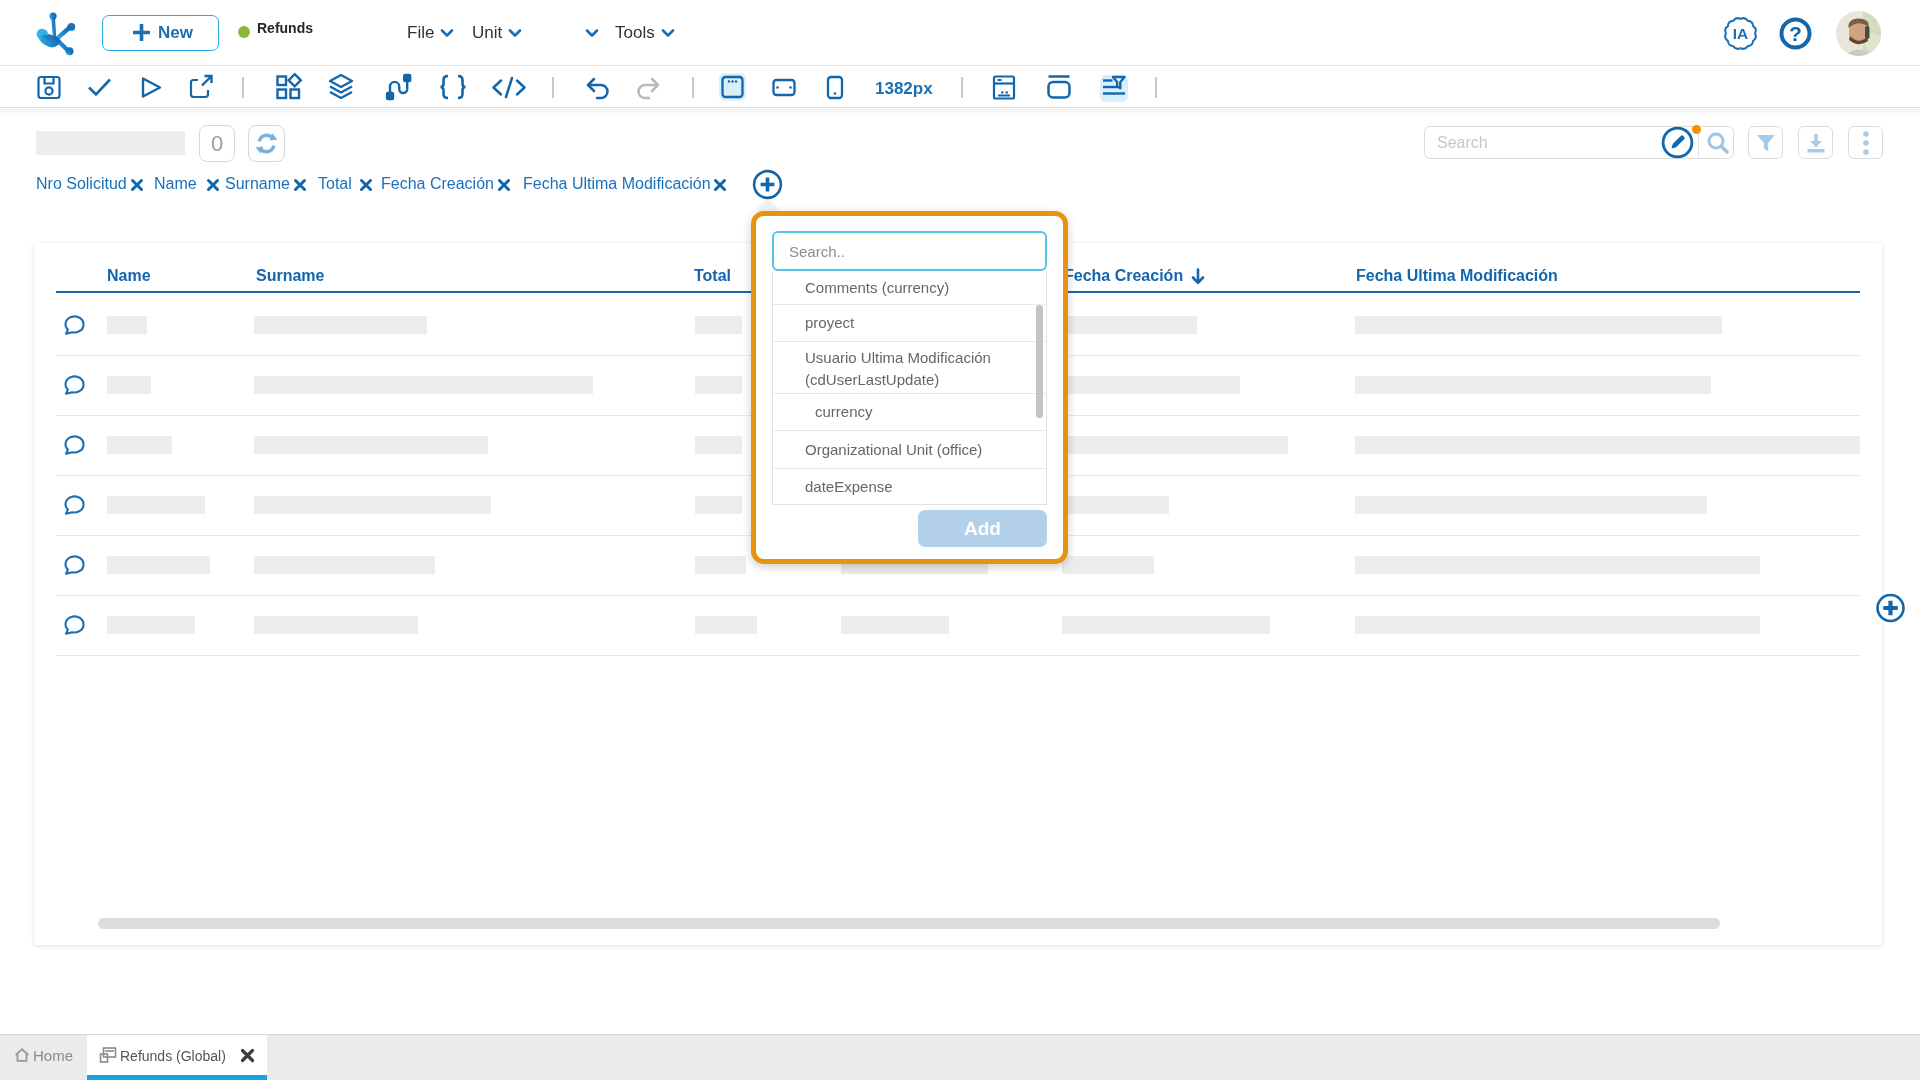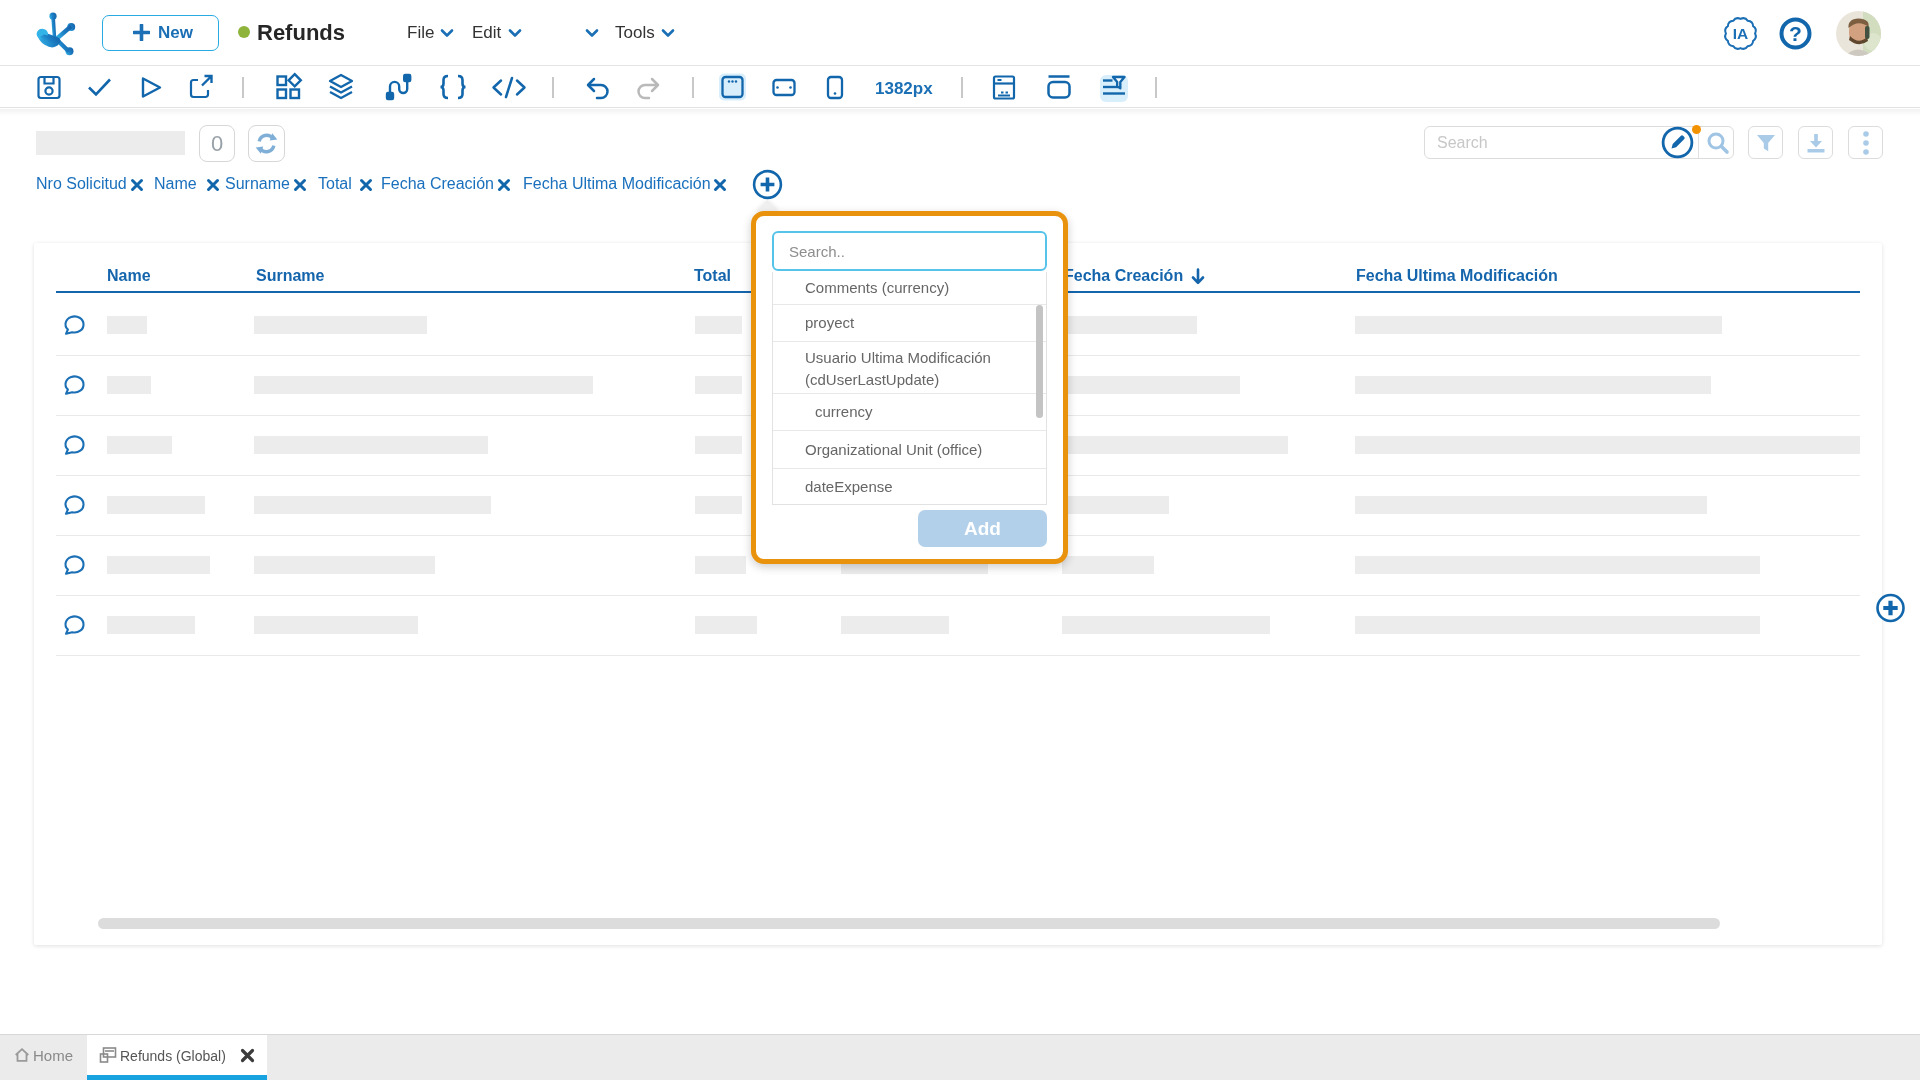--- a/index.html
+++ b/index.html
@@ -37,27 +37,27 @@
     </svg>
   </div>
 
   <div class="abs" style="left:102px;top:15px;width:117px;height:36px;border:1.5px solid #29abe2;border-radius:7px;"></div>
   <svg class="abs" style="left:133px;top:24px;" width="17" height="17" viewBox="0 0 17 17">
       <path d="M8.5,1 V16 M1,8.5 H16" stroke="#1b6fb5" stroke-width="3.6" stroke-linecap="round"></path>
     </svg>
   <div class="abs" style="left:158px;top:23px;font-size:17px;font-weight:bold;color:#1b6fb5;">New</div>
 
   <div class="abs" style="left:238px;top:26px;width:12px;height:12px;border-radius:50%;background:#8fb43c;"></div>
-  <div class="abs" style="left:257px;top:20px;font-size:22px;font-weight:bold;color:#262626;">Refunds</div>
+  <div class="abs" style="left:257px;top:20px;font-size:14px;font-weight:bold;color:#262626;">Refunds</div>
 
   <div class="abs" style="left:407px;top:23px;font-size:17px;color:#333;">File</div>
   <svg class="abs" style="left:440px;top:28px;" width="14" height="10" viewBox="0 0 14 10">
       <path d="M2,2.5 L7,7.5 L12,2.5" stroke="#1b6fb5" stroke-width="2.6" fill="none" stroke-linecap="round" stroke-linejoin="round"></path>
     </svg>
-  <div class="abs" style="left:472px;top:23px;font-size:17px;color:#333;">Edit</div>
+  <div class="abs" style="left:472px;top:23px;font-size:17px;color:#333;">Unit</div>
   <svg class="abs" style="left:508px;top:28px;" width="14" height="10" viewBox="0 0 14 10">
       <path d="M2,2.5 L7,7.5 L12,2.5" stroke="#1b6fb5" stroke-width="2.6" fill="none" stroke-linecap="round" stroke-linejoin="round"></path>
     </svg>
   <div class="abs" style="left:542px;top:23px;font-size:17px;color:#a21caf;margin-top:44px;">View</div>
   <svg class="abs" style="left:585px;top:28px;" width="14" height="10" viewBox="0 0 14 10">
       <path d="M2,2.5 L7,7.5 L12,2.5" stroke="#1b6fb5" stroke-width="2.6" fill="none" stroke-linecap="round" stroke-linejoin="round"></path>
     </svg>
   <div class="abs" style="left:615px;top:23px;font-size:17px;color:#333;">Tools</div>
   <svg class="abs" style="left:661px;top:28px;" width="14" height="10" viewBox="0 0 14 10">
       <path d="M2,2.5 L7,7.5 L12,2.5" stroke="#1b6fb5" stroke-width="2.6" fill="none" stroke-linecap="round" stroke-linejoin="round"></path>

